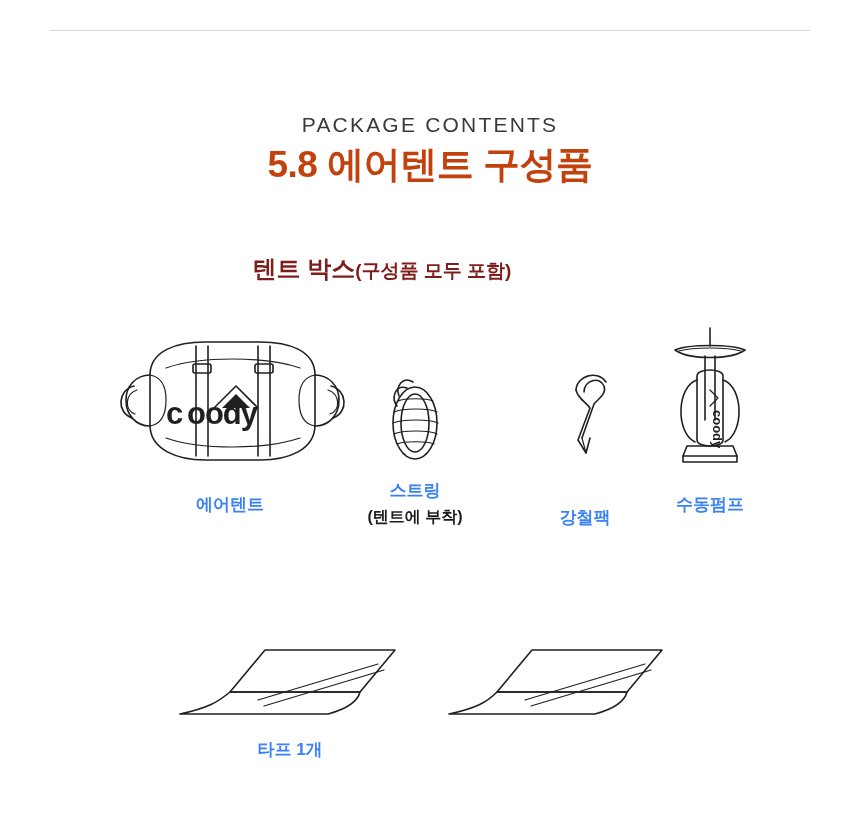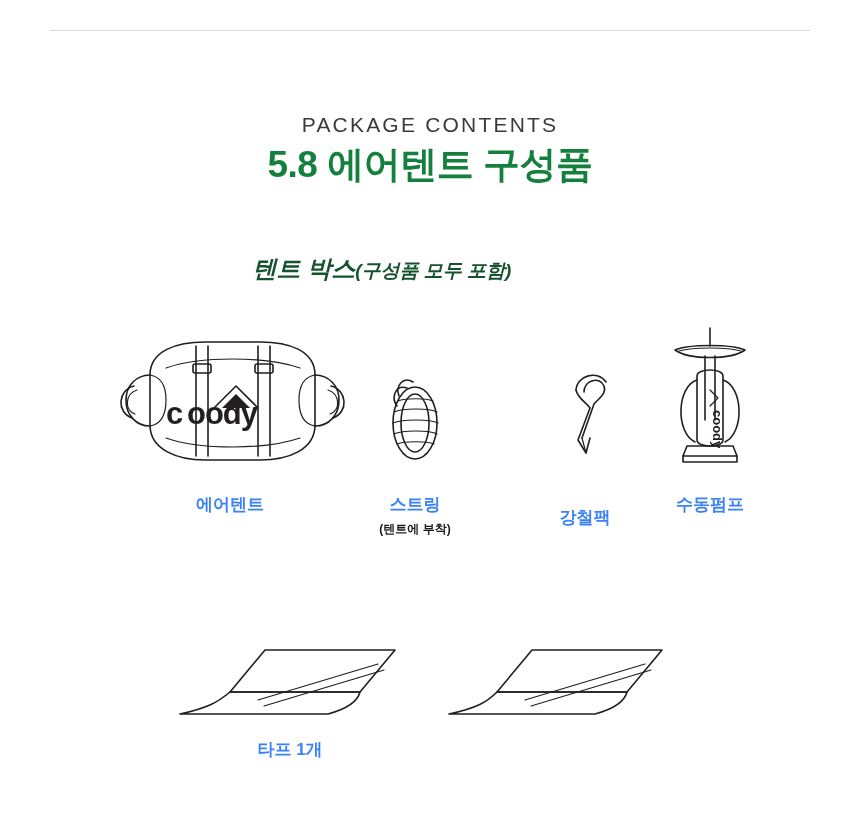--- a/index.html
+++ b/index.html
@@ -41,30 +41,29 @@
   }
   .headline {
     position: absolute;
     top: 140px;
     left: 0;
     width: 860px;
     text-align: center;
     font-size: 37px;
     font-weight: bold;
     letter-spacing: -0.5px;
-    color: #15803d;
+    color: #c2410c;
   }
   .subhead {
     position: absolute;
     top: 253px;
     left: 0;
     width: 764px;
     text-align: center;
-    color: #14532d;
-    font-style: italic;
+    color: #7f1d1d;
   }
   .subhead .strong {
     font-size: 24px;
     font-weight: bold;
   }
   .subhead .light {
     font-size: 19px;
     font-weight: bold;
   }
 
@@ -85,35 +84,35 @@
     margin: 0 auto;
   }
   .caption {
     font-size: 17px;
     font-weight: bold;
     color: #3b82f6;
     line-height: 1.25;
     white-space: nowrap;
   }
   .subcaption {
-    font-size: 12px;
+    font-size: 16px;
     font-weight: bold;
     color: #1b1b1b;
     margin-top: 6px;
     white-space: nowrap;
   }
 
   
   .item-tent    { left: 110px; top: 0; width: 240px; }
   .item-string  { left: 345px; top: 0; width: 140px; }
   .item-peg     { left: 520px; top: 0; width: 130px; }
   .item-pump    { left: 645px; top: 0; width: 130px; }
 
   .item-tent .caption    { margin-top: 14px; }
-  .item-string .caption  { margin-top: 14px; }
+  .item-string .caption  { }
   .item-peg .caption     { margin-top: 27px; }
   .item-pump .caption    { margin-top: 14px; }
 
   
   .item-tarp  { left: 160px; top: 0; width: 260px; }
   .item-door  { left: 435px; top: 0; width: 280px; }
   .item-tarp .caption, .item-door .caption { margin-top: 14px; }
 
   svg { display: block; margin: 0 auto; }
   .ln { fill: none; stroke: #231f20; stroke-width: 1.6; stroke-linecap: round; stroke-linejoin: round; }

